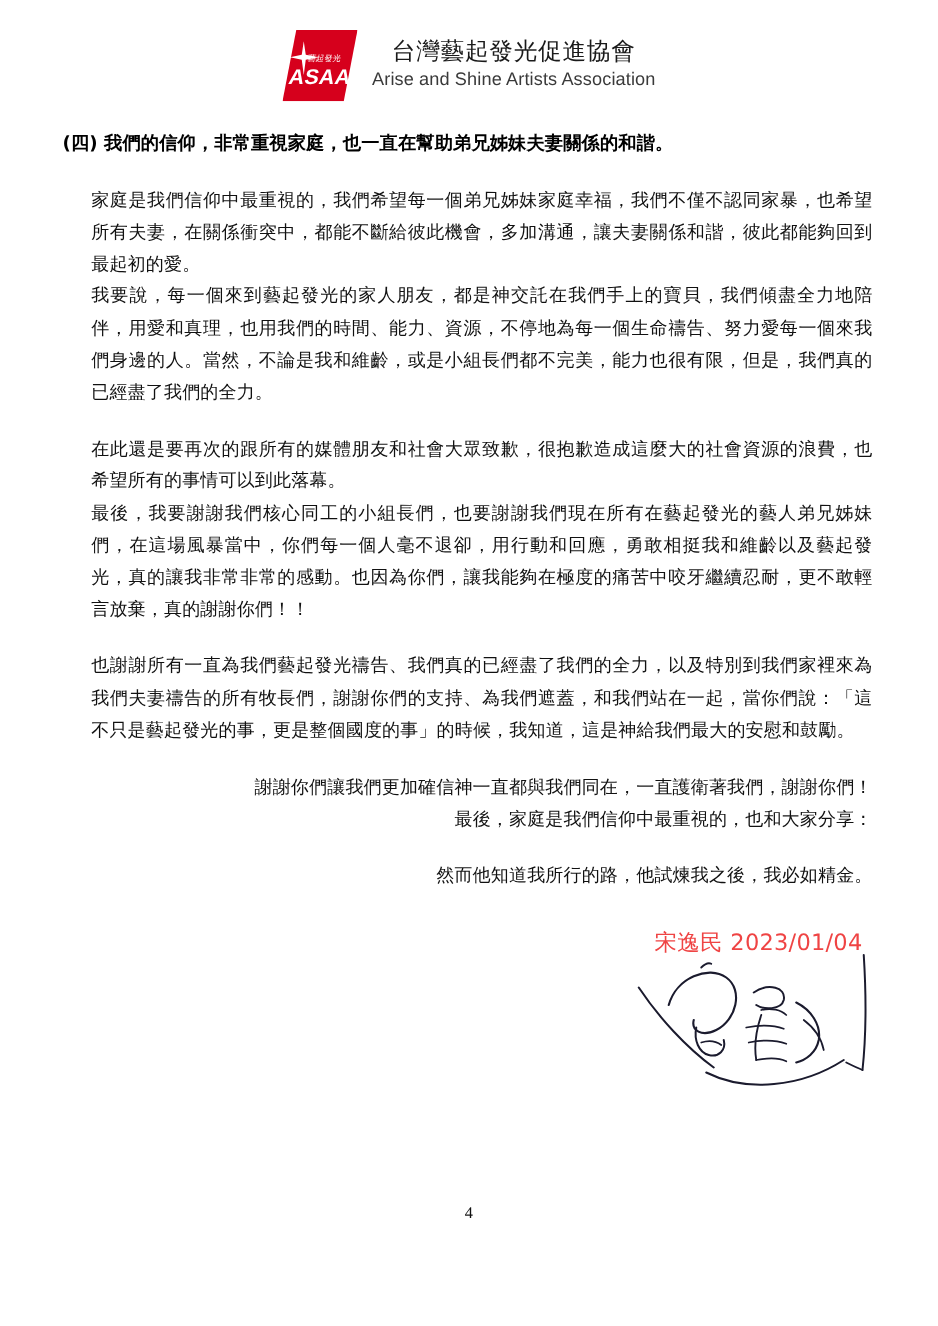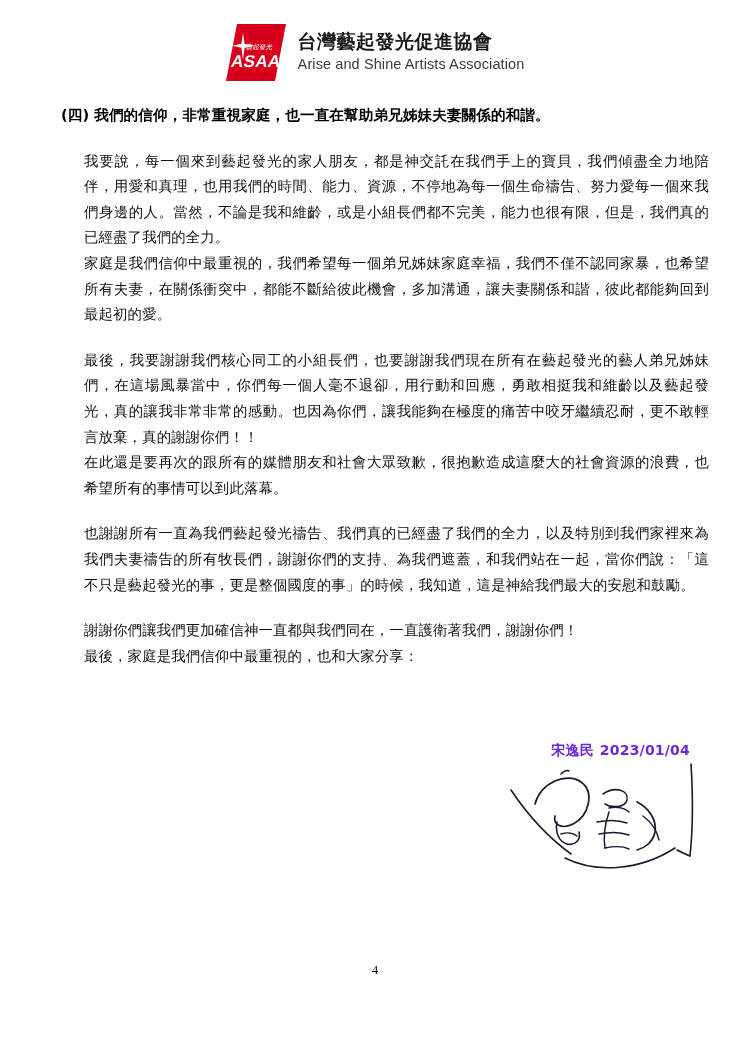--- a/index.html
+++ b/index.html
@@ -79,42 +79,42 @@
   .logo-text {
     flex: 0 0 auto;
     display: flex;
     flex-direction: column;
     justify-content: center;
     line-height: 1.15;
   }
   .org-cn {
     font-family: "DejaVu Sans", "Liberation Sans", sans-serif;
     font-size: 19px;
-    font-weight: 700;
+    font-weight: 400;
     color: #1a1a1a;
     letter-spacing: 0.5px;
     white-space: nowrap;
+    text-align: center;
   }
   .org-en {
     margin-top: 3px;
     font-family: "Liberation Sans", sans-serif;
     font-size: 14.5px;
     font-weight: 400;
     color: #3a3a3a;
     letter-spacing: 0.1px;
     white-space: nowrap;
   }
 
   
   .content {
     position: absolute;
     left: 50px;
     top: 104px;
     width: 650px;
-    margin-left: 11px;
   }
 
   .section-heading {
     font-family: "DejaVu Sans", "Liberation Sans", sans-serif;
     font-weight: 700;
     font-size: 14.6px;
     line-height: 1.55;
     color: #000;
     letter-spacing: 0.1px;
     margin: 0 0 0 0;
@@ -133,35 +133,35 @@
     margin: 0;
     font-family: "DejaVu Serif", "Liberation Serif", serif;
     font-size: 14.4px;
     line-height: 25.6px;
     text-align: justify;
     text-justify: inter-character;
     letter-spacing: 0.15px;
     color: #111;
   }
   p.para.nojust {
-    text-align: left;
+    text-align: right;
   }
 
   .gap-lg { height: 22px; }
   .gap-md { height: 20px; }
 
   
   .sign-row {
     position: absolute;
     right: 60px;
     top: 742px;
     font-family: "DejaVu Sans", "Liberation Sans", sans-serif;
-    font-size: 14px;
-    font-weight: 700;
-    color: #6d28d9;
+    font-size: 18px;
+    font-weight: 400;
+    color: #ef4444;
     white-space: nowrap;
     letter-spacing: 0.2px;
   }
   .sign-row .sign-name { margin-right: 6px; }
 
   .signature-art {
     position: absolute;
     left: 505px;
     top: 762px;
     width: 215px;
@@ -209,39 +209,40 @@
   <div class="content">
 
     <div class="section-heading">
       <span class="num">(四)</span><span>我們的信仰，非常重視家庭，也一直在幫助弟兄姊妹夫妻關係的和諧。</span>
     </div>
 
     <div class="gap-lg"></div>
 
     <div class="para-block">
 
+      <p class="para">家庭是我們信仰中最重視的，我們希望每一個弟兄姊妹家庭幸福，我們不僅不認同家暴，也希望所有夫妻，在關係衝突中，都能不斷給彼此機會，多加溝通，讓夫妻關係和諧，彼此都能夠回到最起初的愛。</p>
       <p class="para">我要說，每一個來到藝起發光的家人朋友，都是神交託在我們手上的寶貝，我們傾盡全力地陪伴，用愛和真理，也用我們的時間、能力、資源，不停地為每一個生命禱告、努力愛每一個來我們身邊的人。當然，不論是我和維齡，或是小組長們都不完美，能力也很有限，但是，我們真的已經盡了我們的全力。</p>
-      <p class="para">家庭是我們信仰中最重視的，我們希望每一個弟兄姊妹家庭幸福，我們不僅不認同家暴，也希望所有夫妻，在關係衝突中，都能不斷給彼此機會，多加溝通，讓夫妻關係和諧，彼此都能夠回到最起初的愛。</p>
-
-      <div class="gap-md"></div>
-
+
+      <div class="gap-md"></div>
+
+      <p class="para">在此還是要再次的跟所有的媒體朋友和社會大眾致歉，很抱歉造成這麼大的社會資源的浪費，也希望所有的事情可以到此落幕。</p>
       <p class="para">最後，我要謝謝我們核心同工的小組長們，也要謝謝我們現在所有在藝起發光的藝人弟兄姊妹們，在這場風暴當中，你們每一個人毫不退卻，用行動和回應，勇敢相挺我和維齡以及藝起發光，真的讓我非常非常的感動。也因為你們，讓我能夠在極度的痛苦中咬牙繼續忍耐，更不敢輕言放棄，真的謝謝你們！！</p>
-      <p class="para">在此還是要再次的跟所有的媒體朋友和社會大眾致歉，很抱歉造成這麼大的社會資源的浪費，也希望所有的事情可以到此落幕。</p>
 
       <div class="gap-md"></div>
 
       <p class="para">也謝謝所有一直為我們藝起發光禱告、我們真的已經盡了我們的全力，以及特別到我們家裡來為我們夫妻禱告的所有牧長們，謝謝你們的支持、為我們遮蓋，和我們站在一起，當你們說：「這不只是藝起發光的事，更是整個國度的事」的時候，我知道，這是神給我們最大的安慰和鼓勵。</p>
 
       <div class="gap-md"></div>
 
       <p class="para nojust">謝謝你們讓我們更加確信神一直都與我們同在，一直護衛著我們，謝謝你們！</p>
       <p class="para nojust">最後，家庭是我們信仰中最重視的，也和大家分享：</p>
 
       <div class="gap-md"></div>
 
+      <p class="para nojust">然而他知道我所行的路，他試煉我之後，我必如精金。</p>
 
     </div>
   </div>
 
   <div class="sign-row">
     <span class="sign-name">宋逸民</span><span class="sign-date">2023/01/04</span>
   </div>
 
   <svg class="signature-art" viewBox="0 0 215 115" xmlns="http://www.w3.org/2000/svg">
     <g fill="none" stroke="#1b1b2e" stroke-linecap="round" stroke-linejoin="round">

